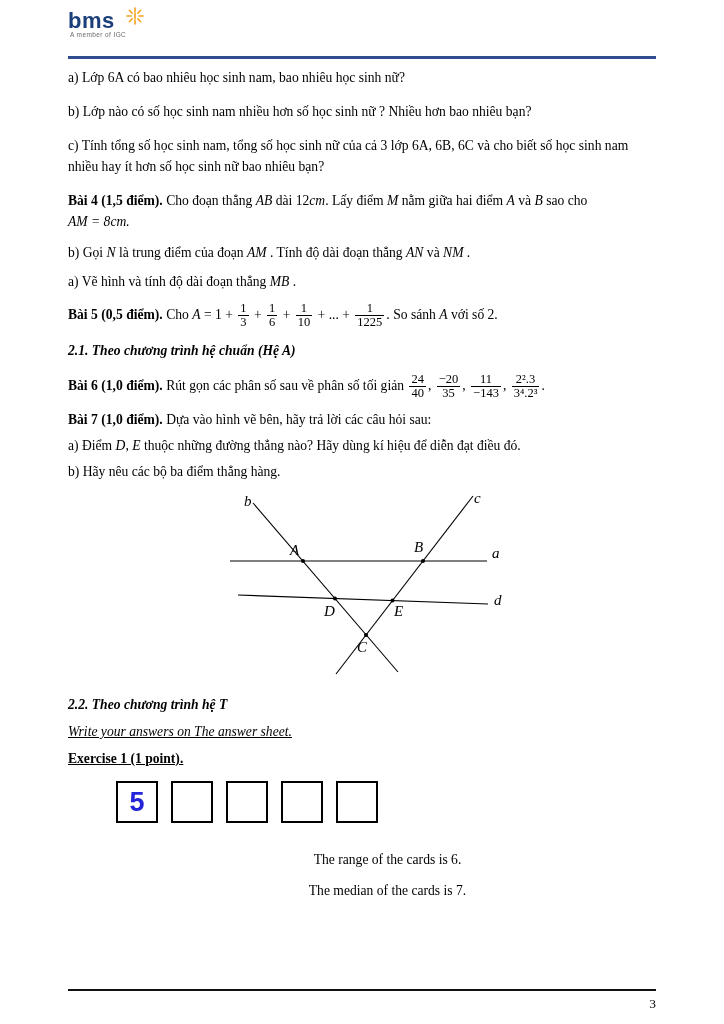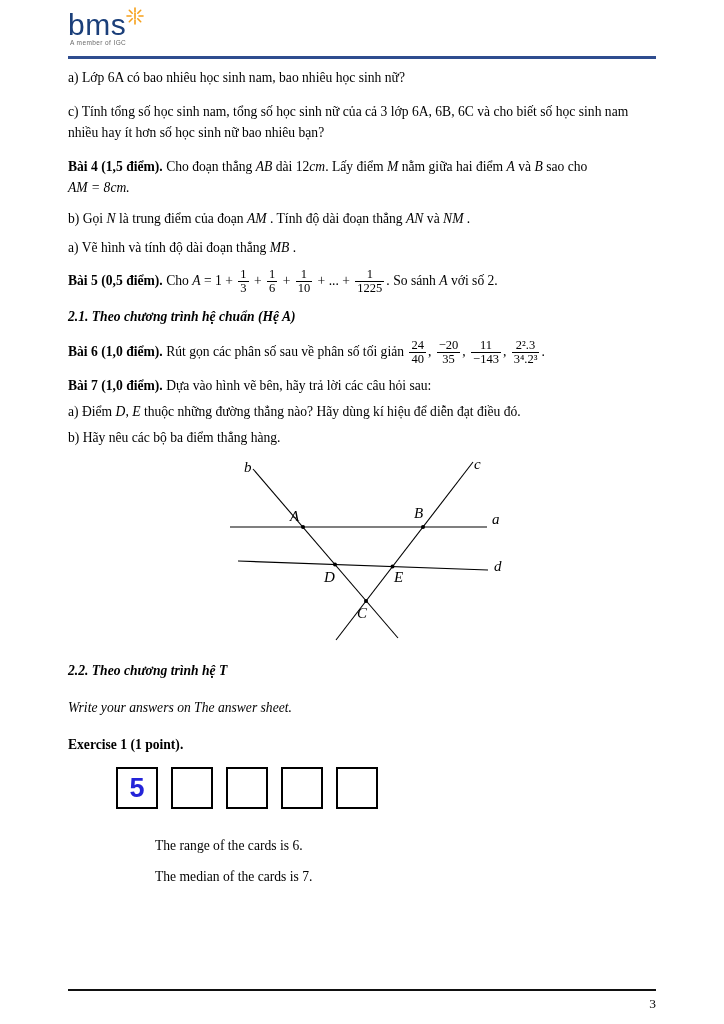--- a/index.html
+++ b/index.html
@@ -2,33 +2,33 @@
 <html style="--accent-blue: #2f4d8f; --logo-navy: #1b3f7a; --logo-orange: #f6a01a; --card-digit-blue: #2424d8;"><head>
 <meta charset="utf-8">
 <style>
   html,body{margin:0;padding:0;}
   body{width:724px;height:1024px;position:relative;background:#fff;
        font-family:"Liberation Serif",serif;font-size:13.6px;color:#000;overflow:hidden;}
   .page{position:relative;width:724px;height:1024px;box-sizing:border-box;padding:10px 68px 0 68px;}
 
   
   .logo{position:relative;height:44px;}
-  .logo-text{font-family:"Liberation Sans",sans-serif;font-weight:normal;font-size:30px;
+  .logo-text{font-family:"Liberation Sans",sans-serif;font-weight:bold;font-size:22px;
              color:var(--logo-navy,#1b3f7a);letter-spacing:.5px;line-height:1;}
   .starburst{position:absolute;left:58px;top:-3px;}
   .starburst line{stroke:var(--logo-orange,#f6a01a);stroke-width:1.6;stroke-linecap:round;}
   .tagline{font-family:"Liberation Sans",sans-serif;font-size:6.5px;color:#6a6a6a;
            letter-spacing:.4px;margin:-1px 0 0 2px;}
   .header-rule{height:3px;background:var(--accent-blue,#2f4d8f);margin-top:2px;}
 
   .content{padding-top:8px;}
   .p{margin:0;line-height:21px;}
   .mb13{margin-bottom:13px;} .mb10{margin-bottom:10px;} .mb8{margin-bottom:8px;}
   .mb6{margin-bottom:6px;} .mb5{margin-bottom:5px;} .mb2{margin-bottom:2px;}
-  .mt6{margin-top:16px;} .mt8{margin-top:8px;} .mt12{margin-top:12px;}
+  .mt6{margin-top:6px;text-decoration:underline;} .mt8{margin-top:8px;} .mt12{margin-top:12px;}
   b{font-weight:bold;} i{font-style:italic;}
   .bi{font-weight:bold;font-style:italic;}
 
   
   .frac{display:inline-block;vertical-align:middle;text-align:center;line-height:1.08;
         font-size:12.5px;margin:0 2px;font-style:normal;}
   .frac .fn{display:block;padding:0 2px;border-bottom:1px solid #000;}
   .frac .fd{display:block;padding:0 2px;}
   .mathline{line-height:34px;}
 
@@ -39,21 +39,21 @@
   .figure circle{fill:#000;}
   .figure text{font-family:"Liberation Serif",serif;font-style:italic;font-size:15px;fill:#000;}
 
   
   .cards{display:flex;gap:13px;margin:12px 0 0 48px;}
   .card{width:38px;height:38px;border:2px solid #000;display:flex;align-items:center;
         justify-content:center;background:#fff;}
   .card-digit{font-family:"Liberation Sans",sans-serif;font-weight:bold;font-size:27px;
               color:var(--card-digit-blue,#2424d8);line-height:1;}
 
-  .indent{margin-left:87px;}
+  .indent{margin-left:51px;text-align:center;}
   .range-line{margin-top:26px;}
   .median-line{margin-top:10px;}
 
   
   .footer{position:absolute;left:68px;right:68px;bottom:12px;}
   .footer-rule{border-top:2px solid #111;}
   .page-number{text-align:right;margin-top:5px;font-size:13.5px;}
 </style>
 </head>
 <body>
@@ -74,20 +74,21 @@
         <line x1="9" y1="6.5" x2="9" y2="11.5"></line>
       </svg>
       <div class="tagline">A member of IGC</div>
     </div>
     <div class="header-rule"></div>
   </header>
 
   <main class="content">
 
     <p class="p mb13">a) Lớp 6A có bao nhiêu học sinh nam, bao nhiêu học sinh nữ?</p>
+    <p class="p mb13">b) Lớp nào có số học sinh nam nhiều hơn số học sinh nữ ? Nhiều hơn bao nhiêu bạn?</p>
     <p class="p mb13">c) Tính tổng số học sinh nam, tổng số học sinh nữ của cả 3 lớp 6A, 6B, 6C và cho biết số học sinh nam nhiều hay ít hơn số học sinh nữ bao nhiêu bạn?</p>
 
     <p class="p mb10"><b>Bài 4 (1,5 điểm). </b><span>Cho đoạn thẳng </span><i>AB</i><span> dài 12</span><i>cm</i><span>. Lấy điểm </span><i>M</i><span> nằm giữa hai điểm </span><i>A</i><span> và </span><i>B</i><span> sao cho</span><br><i>AM = 8cm.</i></p>
 
     <p class="p mb8"><span>b) Gọi </span><i>N</i><span> là trung điểm của đoạn </span><i>AM</i><span> . Tính độ dài đoạn thẳng </span><i>AN</i><span> và </span><i>NM</i><span> .</span></p>
 
     <p class="p mb6"><span>a) Vẽ hình và tính độ dài đoạn thẳng </span><i>MB</i><span> .</span></p>
 
     <p class="p mathline mb8"><b>Bài 5 (0,5 điểm). </b><span>Cho </span><i>A</i><span> = 1 + </span><span class="frac"><span class="fn">1</span><span class="fd">3</span></span><span> + </span><span class="frac"><span class="fn">1</span><span class="fd">6</span></span><span> + </span><span class="frac"><span class="fn">1</span><span class="fd">10</span></span><span> + ... + </span><span class="frac"><span class="fn">1</span><span class="fd">1225</span></span><span>. So sánh </span><i>A</i><span> với số 2.</span></p>
 

